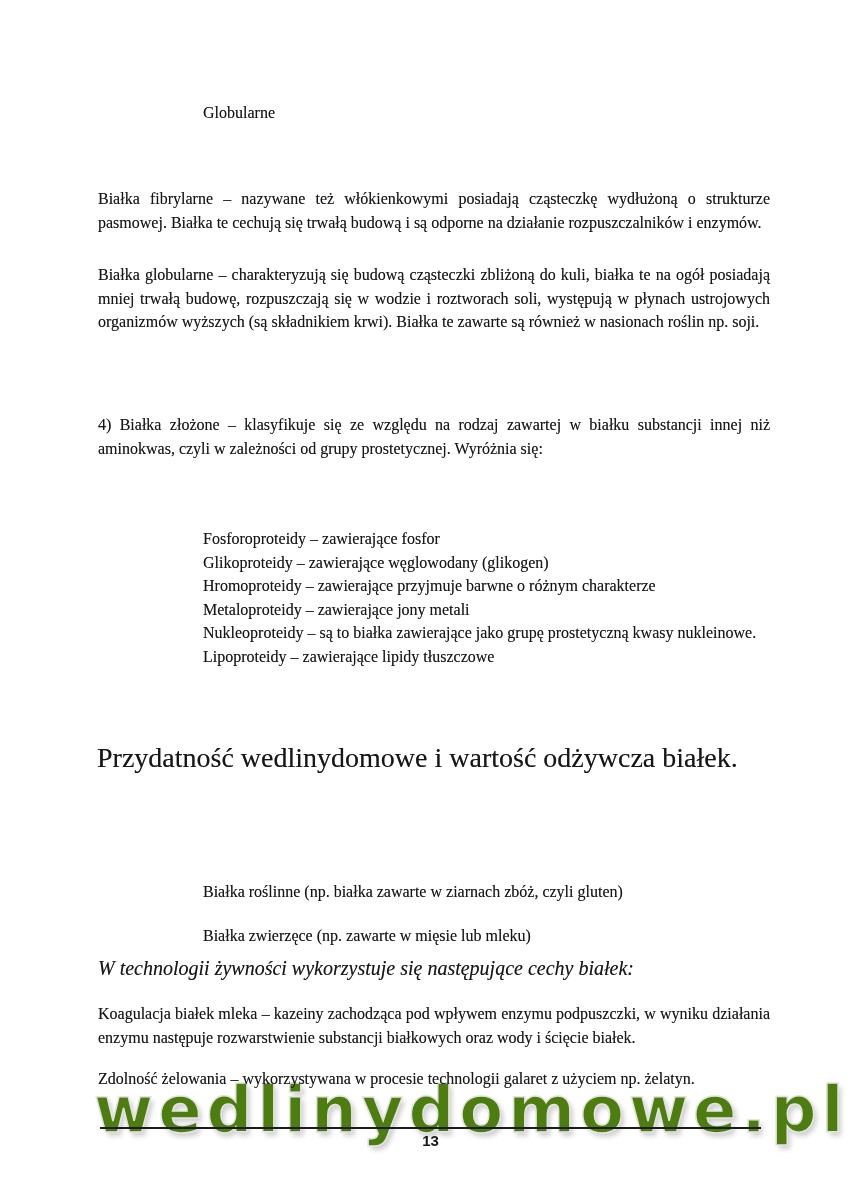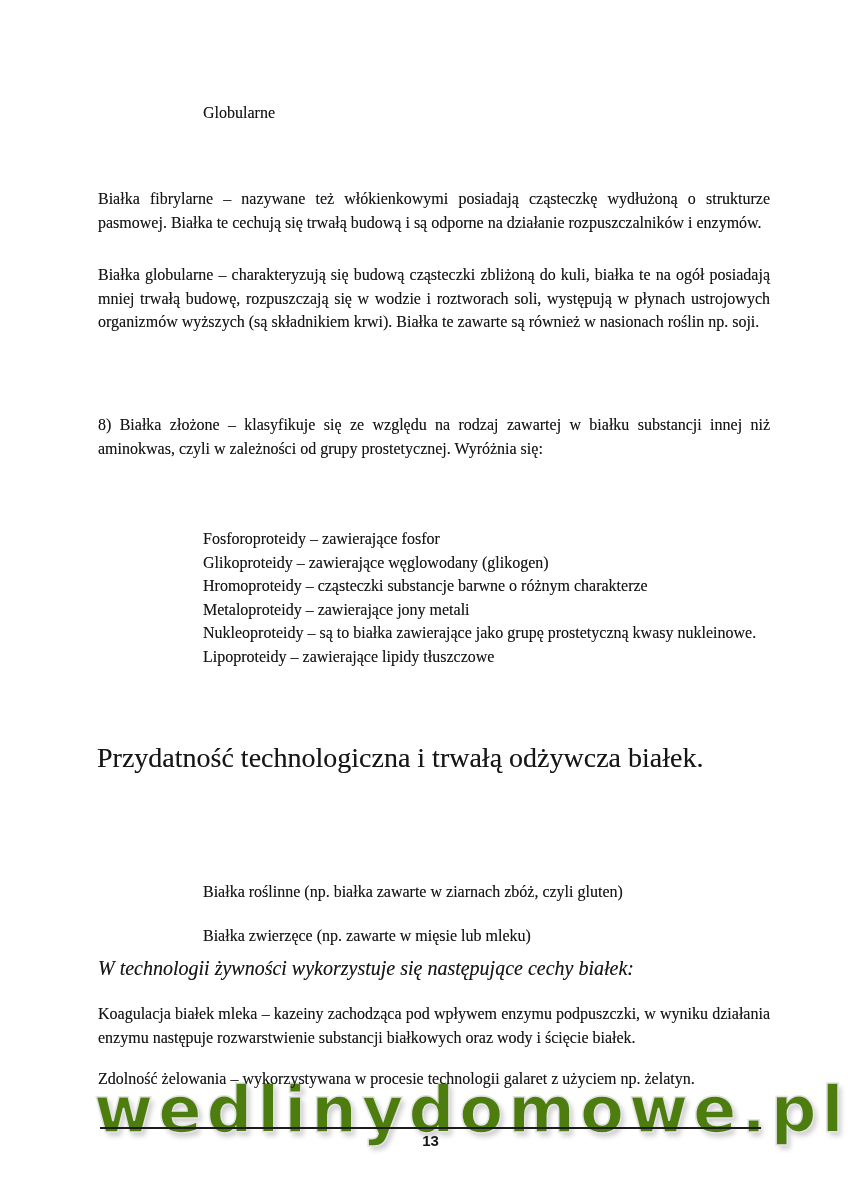--- a/index.html
+++ b/index.html
@@ -77,32 +77,32 @@
 <div class="page">
 
   <div class="abs watermark">wedlinydomowe.pl</div>
 
   <div class="abs body-text label-indent" style="top:101px">Globularne</div>
 
   <div class="abs body-text para just" style="top:187px">Białka fibrylarne – nazywane też włókienkowymi posiadają cząsteczkę wydłużoną o strukturze pasmowej. Białka te cechują się trwałą budową i są odporne na działanie rozpuszczalników i enzymów.</div>
 
   <div class="abs body-text para just" style="top:263px">Białka globularne – charakteryzują się budową cząsteczki zbliżoną do kuli, białka te na ogół posiadają mniej trwałą budowę, rozpuszczają się w wodzie i roztworach soli, występują w płynach ustrojowych organizmów wyższych (są składnikiem krwi). Białka te zawarte są również w nasionach roślin np. soji.</div>
 
-  <div class="abs body-text para just" style="top:413px">8) Białka złożone – klasyfikuje się ze względu na rodzaj zawartej w białku substancji innej niż aminokwas, czyli w zależności od grupy prostetycznej. Wyróżnia się:</div>
+  <div class="abs body-text para just" style="top:413px">4) Białka złożone – klasyfikuje się ze względu na rodzaj zawartej w białku substancji innej niż aminokwas, czyli w zależności od grupy prostetycznej. Wyróżnia się:</div>
 
   <div class="abs body-text list" style="top:527px">
     <div class="list-item">Fosforoproteidy – zawierające fosfor</div>
     <div class="list-item">Glikoproteidy – zawierające węglowodany (glikogen)</div>
-    <div class="list-item">Hromoproteidy – cząsteczki substancje barwne o różnym charakterze</div>
+    <div class="list-item">Hromoproteidy – zawierające przyjmuje barwne o różnym charakterze</div>
     <div class="list-item">Metaloproteidy – zawierające jony metali</div>
     <div class="list-item">Nukleoproteidy – są to białka zawierające jako grupę prostetyczną kwasy nukleinowe.</div>
     <div class="list-item">Lipoproteidy – zawierające lipidy tłuszczowe</div>
   </div>
 
-  <h1 class="abs doc-heading" style="top:740px">Przydatność technologiczna i trwałą odżywcza białek.</h1>
+  <h1 class="abs doc-heading" style="top:740px">Przydatność wedlinydomowe i wartość odżywcza białek.</h1>
 
 
   <div class="abs body-text label-indent" style="top:880px">Białka roślinne (np. białka zawarte w ziarnach zbóż, czyli gluten)</div>
 
   <div class="abs body-text label-indent" style="top:924px">Białka zwierzęce (np. zawarte w mięsie lub mleku)</div>
 
   <h2 class="abs sub-heading" style="top:955px; font-weight:400">W technologii żywności wykorzystuje się następujące cechy białek:</h2>
 
   <div class="abs body-text para just" style="top:1002px">Koagulacja białek mleka – kazeiny zachodząca pod wpływem enzymu podpuszczki, w wyniku działania enzymu następuje rozwarstwienie substancji białkowych oraz wody i ścięcie białek.</div>
 

